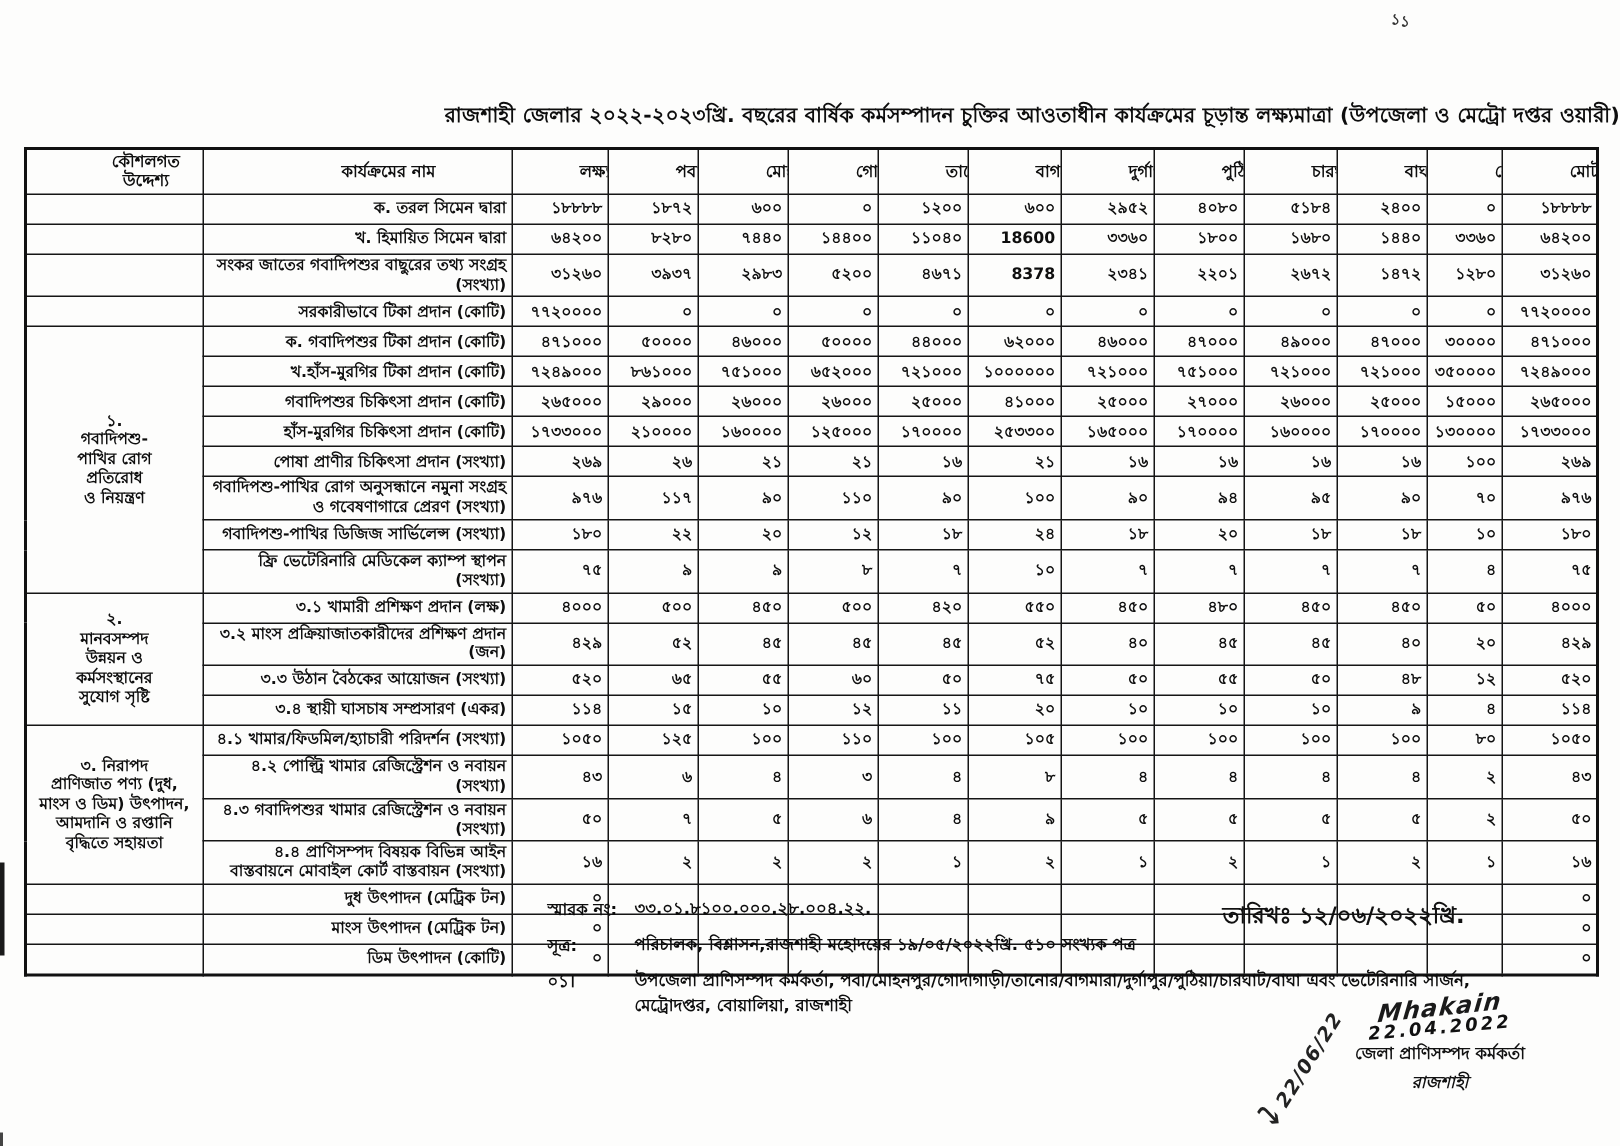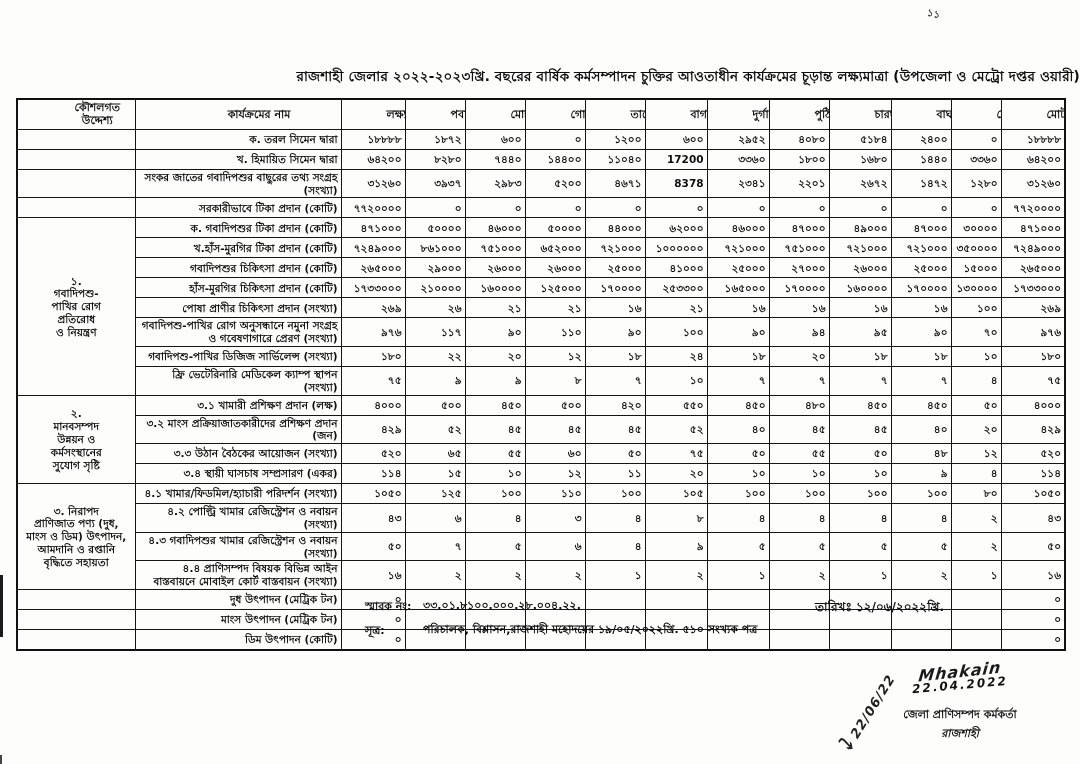--- a/index.html
+++ b/index.html
@@ -25,28 +25,28 @@
   table.main{border:2px solid #111;}
   table.main th{height:22px; text-align:center; vertical-align:middle; font-size:11px;padding-left:45px;}
   td.obj{ text-align:center; vertical-align:middle; white-space:pre-line; font-size:10px; }
   td.act{ text-align:right; vertical-align:middle; }
   td.num{ text-align:right; vertical-align:middle; padding-right:4px; }
   tr.std td{ height:17px; }
   .footer{position:absolute; left:365px; top:598px; width:640px; font-size:11px; font-weight:bold; color:#0d0d0d;}
   .frow{display:flex; margin-bottom:5px;}
   .flabel{width:58px; flex:0 0 58px;}
   .ftext{flex:1; line-height:1.5;}
-  .fdate{position:absolute; left:815px; top:598px; font-size:12px; font-weight:bold;}
+  .fdate{position:absolute; left:815px; top:598px; font-size:15px; font-weight:bold;}
   .sig-block{position:absolute; left:860px; top:662px; width:200px; text-align:center; font-size:11px; font-weight:bold;}
   .sig-script{
     display:block; font-style:italic; font-size:16px; transform:rotate(-6deg) skewX(-12deg);
     font-weight:bold; letter-spacing:1px; color:#1a1a1a;
   }
   .sig-date{display:block; font-style:italic; font-size:12px; transform:rotate(-5deg); letter-spacing:2px; margin-top:-3px;}
-  .sig-title{display:block; margin-top:14px;}
+  .sig-title{display:block; margin-top:2px;}
   .sig-place{display:block;font-style:italic;}
   .scribble2{
     position:absolute; left:822px; top:700px; font-style:italic; font-weight:bold;
     font-size:13px; transform:rotate(-58deg); letter-spacing:1px; color:#222;
   }
   .scribble2 .swash{font-size:20px;}
   .edge-artifact{position:absolute; left:0; top:575px; width:3px; height:62px; background:#1a1a1a;}
   .edge-artifact2{position:absolute; left:0; top:755px; width:2px; height:9px; background:#444;}
 </style>
 </head>
@@ -111,21 +111,21 @@
           <td class="num">১৮৮৮৮</td>
         </tr>
         <tr class="std">
           <td class="obj" rowspan="1"></td>
           <td class="act">খ. হিমায়িত সিমেন দ্বারা</td>
           <td class="num">৬৪২০০</td>
           <td class="num">৮২৮০</td>
           <td class="num">৭৪৪০</td>
           <td class="num">১৪৪০০</td>
           <td class="num">১১০৪০</td>
-          <td class="num">17200</td>
+          <td class="num">18600</td>
           <td class="num">৩৩৬০</td>
           <td class="num">১৮০০</td>
           <td class="num">১৬৮০</td>
           <td class="num">১৪৪০</td>
           <td class="num">৩৩৬০</td>
           <td class="num">৬৪২০০</td>
         </tr>
         <tr class="std">
           <td class="obj" rowspan="1"></td>
           <td class="act">সংকর জাতের গবাদিপশুর বাছুরের তথ্য সংগ্রহ (সংখ্যা)</td>
@@ -466,20 +466,24 @@
 
   <div class="footer">
     <div class="frow">
       <span class="flabel">স্মারক নং:</span>
       <span class="ftext">৩৩.০১.৮১০০.০০০.২৮.০০৪.২২.</span>
     </div>
     <div class="frow">
       <span class="flabel">সূত্র:</span>
       <span class="ftext">পরিচালক, বিশ্লাসন,রাজশাহী মহোদয়ের ১৯/০৫/২০২২খ্রি. ৫১০ সংখ্যক পত্র</span>
     </div>
+    <div class="frow">
+      <span class="flabel">০১।</span>
+      <span class="ftext">উপজেলা প্রাণিসম্পদ কর্মকর্তা, পবা/মোহনপুর/গোদাগাড়ী/তানোর/বাগমারা/দুর্গাপুর/পুঠিয়া/চারঘাট/বাঘা এবং ভেটেরিনারি সার্জন, মেট্রোদপ্তর, বোয়ালিয়া, রাজশাহী</span>
+    </div>
   </div>
 
   <div class="fdate">তারিখঃ ১২/০৬/২০২২খ্রি.</div>
 
   <div class="sig-block">
     <span class="sig-script">Mhakain</span>
     <span class="sig-date">22.04.2022</span>
     <span class="sig-title">জেলা প্রাণিসম্পদ কর্মকর্তা</span>
     <span class="sig-place">রাজশাহী</span>
   </div>

